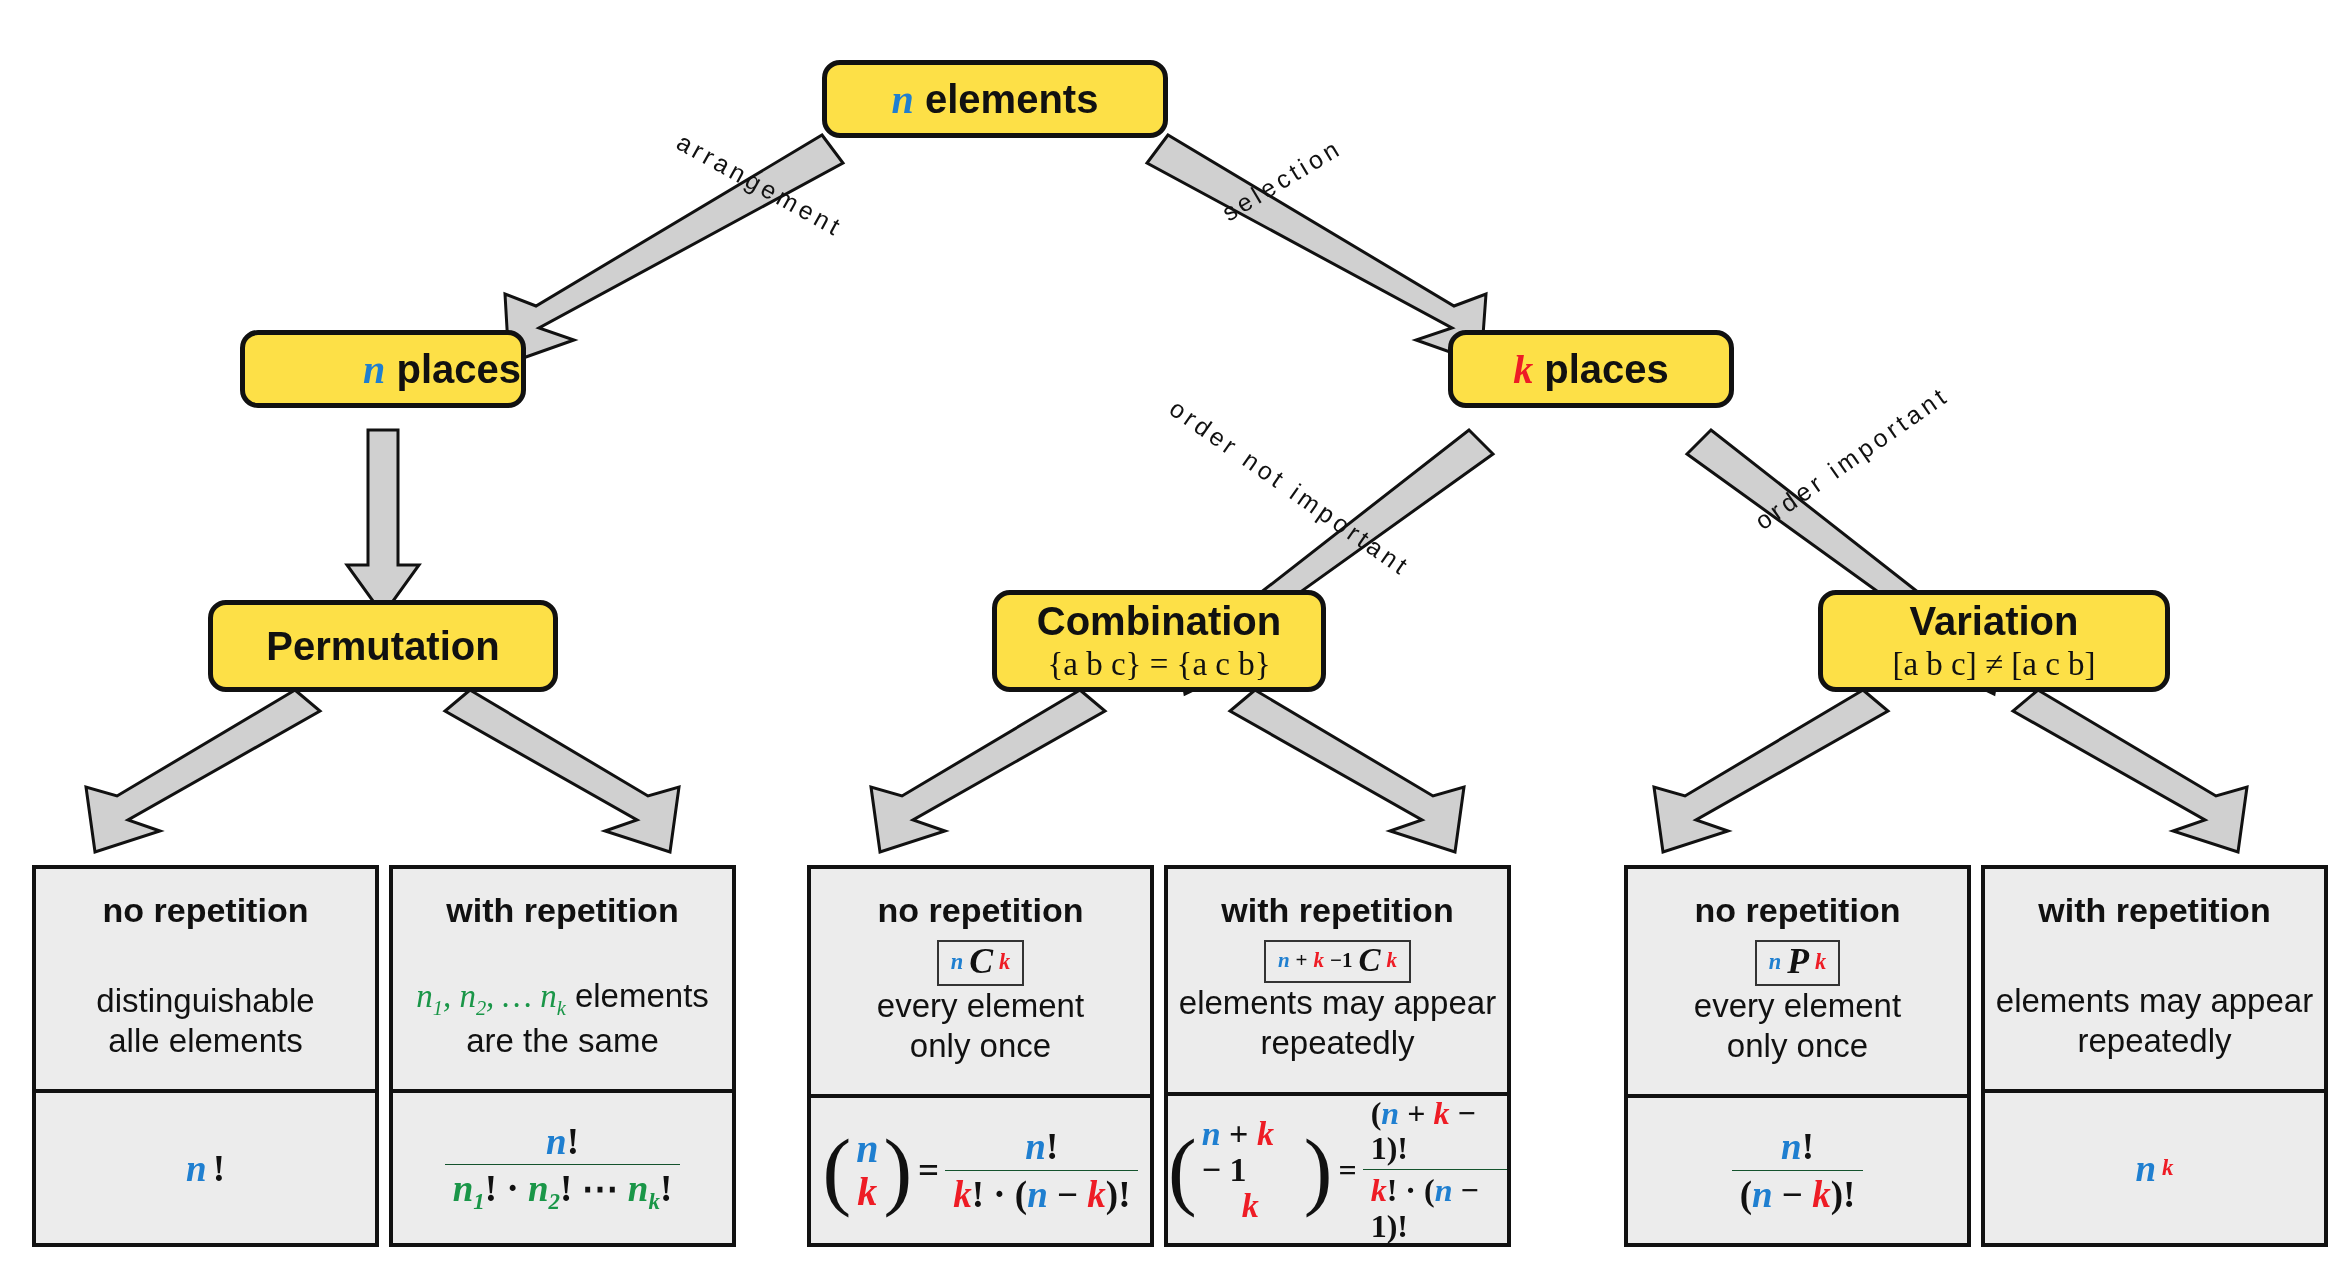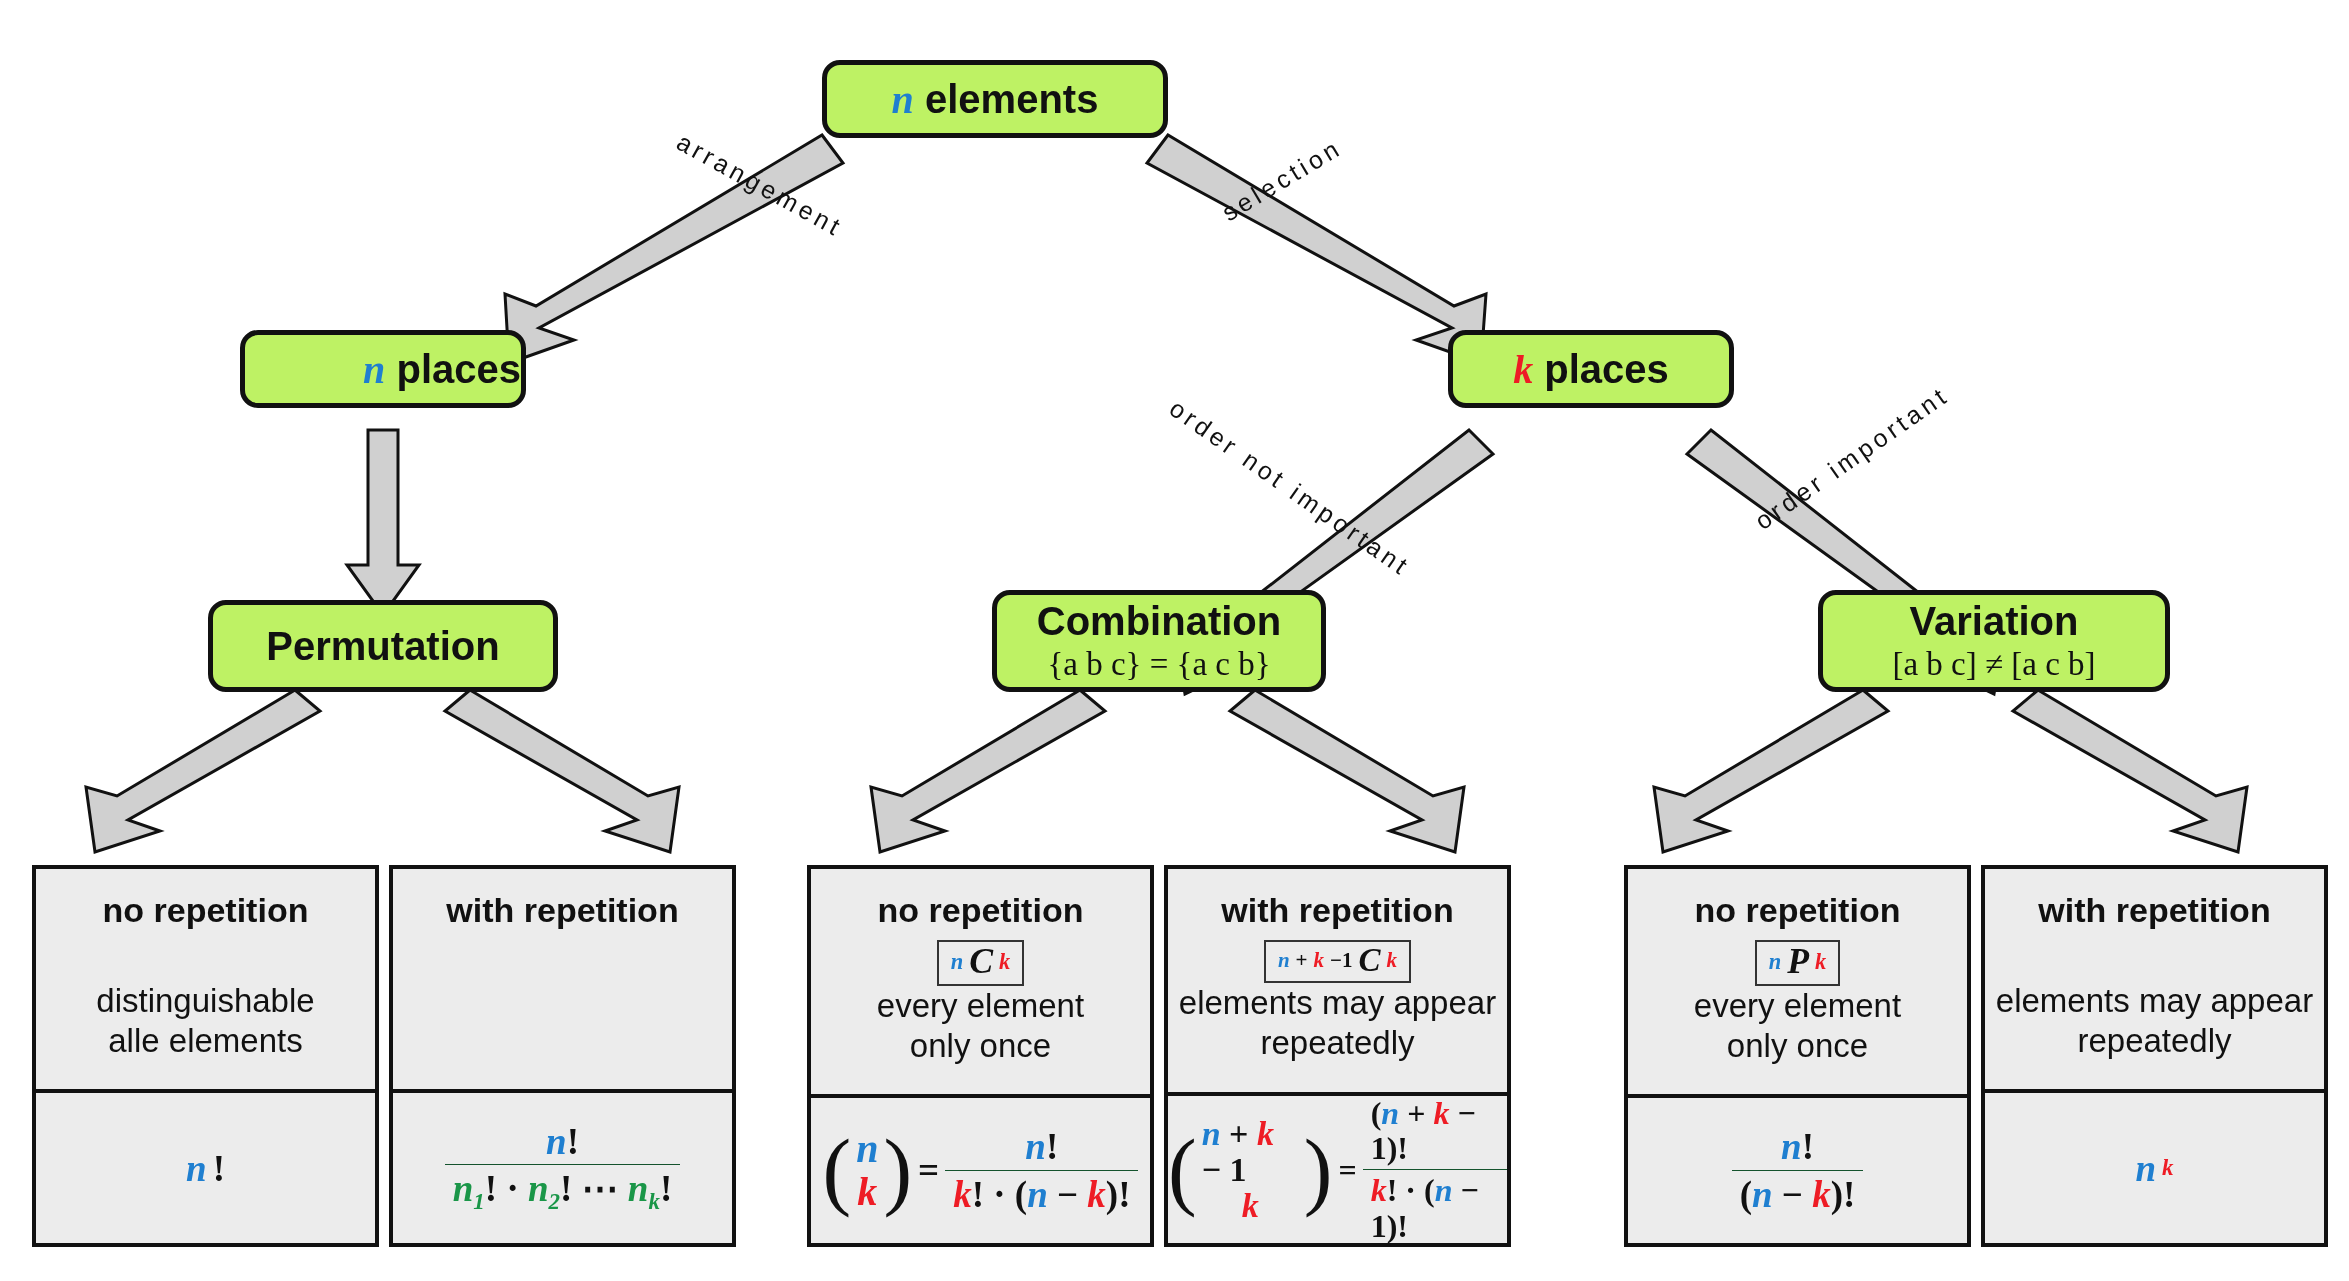--- a/index.html
+++ b/index.html
@@ -1,19 +1,19 @@
 <!DOCTYPE html>
 <html><head>
 <meta charset="utf-8">
 <style>
   html,body{margin:0;padding:0;background:#fff;}
   body{width:2349px;height:1281px;position:relative;overflow:hidden;
        font-family:"Liberation Sans","DejaVu Sans",sans-serif;}
   #arrows{position:absolute;left:0;top:0;width:2349px;height:1281px;}
-  .node{position:absolute;box-sizing:border-box;background:#bef264;
+  .node{position:absolute;box-sizing:border-box;background:#fde047;
         border:5px solid #111;border-radius:18px;display:flex;
         flex-direction:column;align-items:center;justify-content:center;
         text-align:center;z-index:4;}
   .node .ttl{font-size:40px;font-weight:bold;color:#111;line-height:1.05;}
   .node .sub{font-size:33px;color:#111;margin-top:4px;
              font-family:"Liberation Serif","DejaVu Serif",serif;}
   .blue{color:#1f7fd0;}
   .red{color:#ee1c25;}
   .green{color:#1a9648;}
   .mi{font-family:"Liberation Serif","DejaVu Serif",serif;font-style:italic;font-weight:bold;}
@@ -142,20 +142,27 @@
     <div class="fml">
       <span class="mi blue">n</span>
         <span class="mserif">!</span>
     </div>
   </div>
 </div>
 
 <div class="leaf" style="left:389px;top:865px;width:347px;height:382px;">
   <div class="top">
     <div class="hd">with repetition</div>
+    <div class="desc">
+      <div>
+        <span class="mserif green" style="font-style:italic;">n<span class="sub2">1</span>, n<span class="sub2">2</span>, … n<span class="sub2">k</span></span>
+        <span> elements</span>
+      </div>
+      <div>are the same</div>
+    </div>
   </div>
   <div class="fbar">
     <div class="fml">
       <span class="frac">
         <span class="num"><span class="mi blue">n</span><span class="mserif">!</span></span>
         <span class="den">
           <span class="mi green">n<span class="sub2">1</span></span><span class="mserif">!</span> ·
           <span class="mi green">n<span class="sub2">2</span></span><span class="mserif">!</span> ⋯
           <span class="mi green">n<span class="sub2">k</span></span><span class="mserif">!</span>
         </span>

